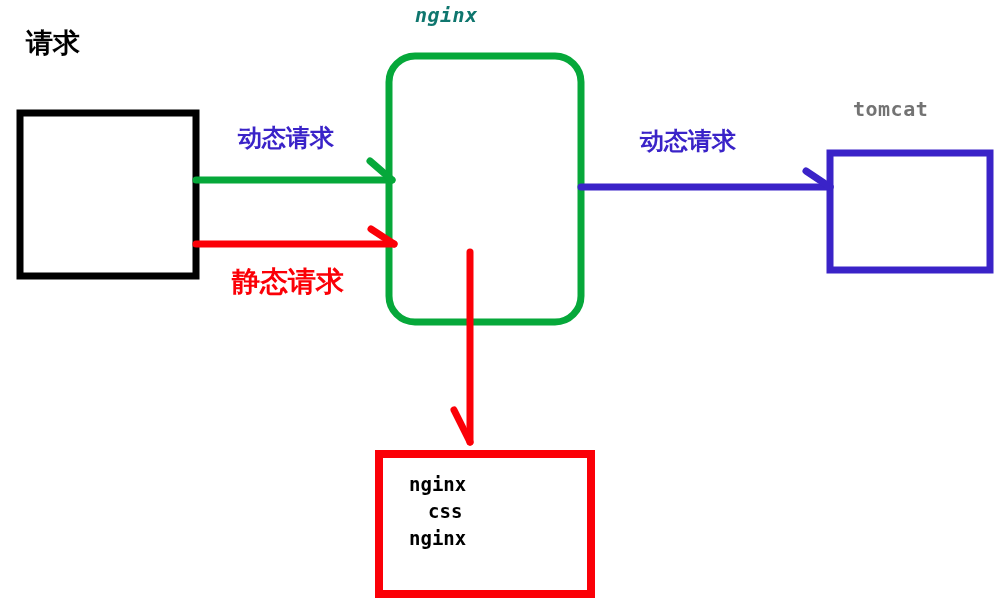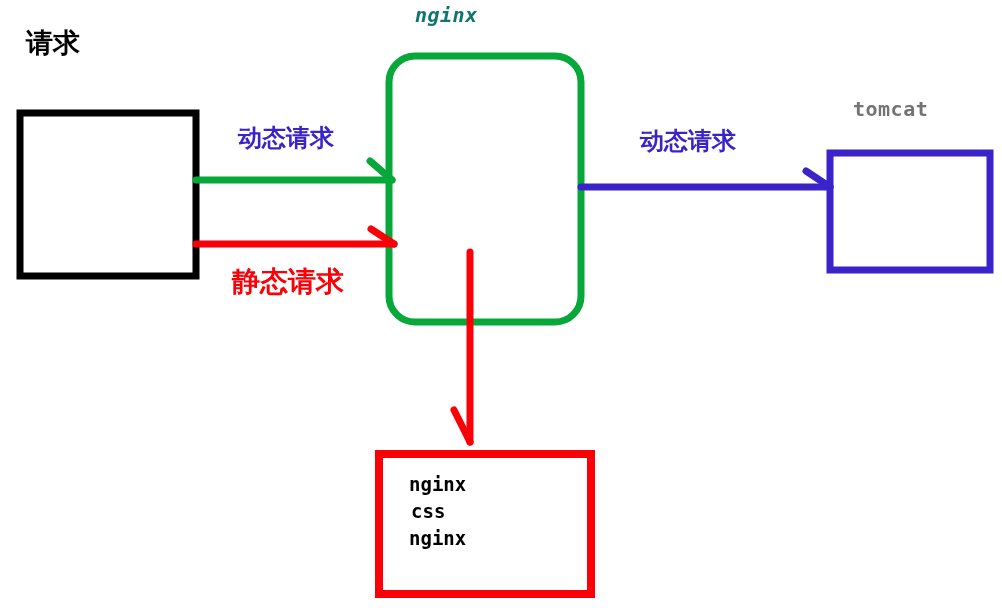--- a/index.html
+++ b/index.html
@@ -93,16 +93,16 @@
   <div class="lbl lbl-mono" style="left:853px; top:99px; font-size:20px; color:#737373;">tomcat</div>
 
   <div class="lbl lbl-cjk" style="left:238px; top:126px; font-size:24px; color:#3a23c8;">动态请求</div>
 
   <div class="lbl lbl-cjk" style="left:232px; top:268px; font-size:28px; color:#fb0007;">静态请求</div>
 
   <div class="lbl lbl-cjk" style="left:640px; top:129px; font-size:24px; color:#3a23c8;">动态请求</div>
 
 
   <div class="box-text" style="left:409px; top:471px;">nginx</div>
-  <div class="box-text" style="left:411px; top:498px;text-align:right;">css</div>
+  <div class="box-text" style="left:428px; top:498px;text-align:right;">css</div>
   <div class="box-text" style="left:409px; top:525px;">nginx</div>
 
 </div>
 
 </body></html>

